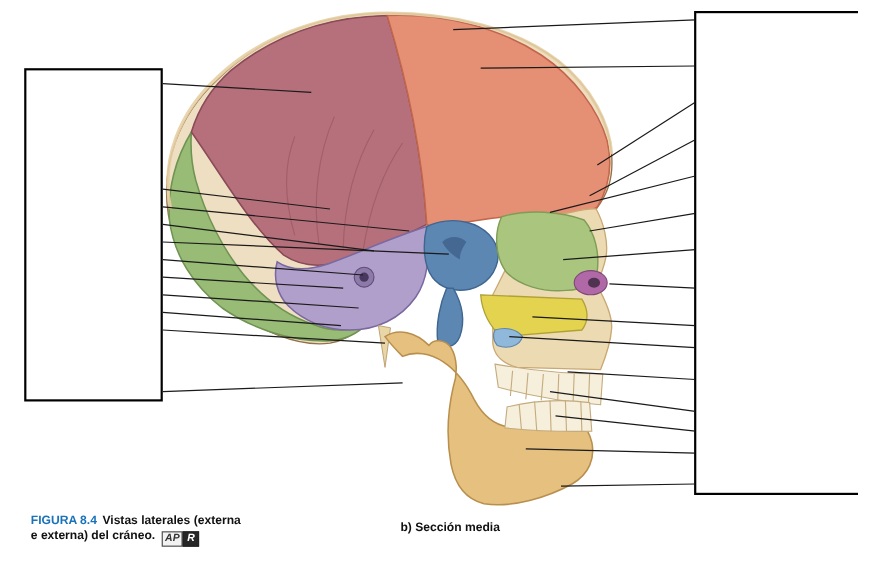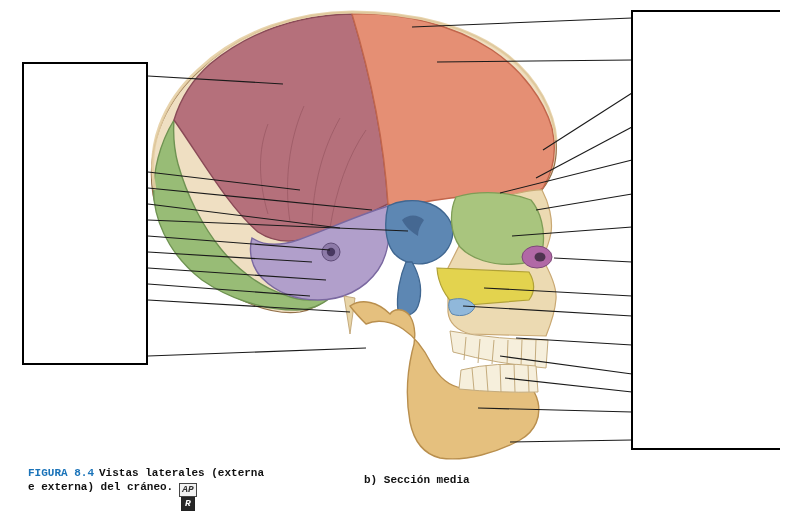--- a/index.html
+++ b/index.html
@@ -1,32 +1,32 @@
 <!DOCTYPE html>
 <html><head>
 <meta charset="utf-8">
 <style>
   html,body{margin:0;padding:0;background:#ffffff;}
   .stage{
     position:relative;width:780px;height:512px;background:#ffffff;overflow:hidden;
-    font-family:Liberation Mono, monospace;
+    font-family:Liberation Sans, sans-serif;
   }
   .stage svg{position:absolute;left:0;top:0;}
   .label-box{
     position:absolute;background:#ffffff;border:2px solid #000000;box-sizing:border-box;
   }
   .box-left{left:22px;top:62px;width:126px;height:303px;}
   .box-right{left:631px;top:10px;width:164px;height:440px;}
   .caption{
     position:absolute;left:28px;top:466px;width:250px;
     font-size:11px;line-height:14px;font-weight:bold;color:#111;
   }
   .fig-num{font-weight:bold;margin-right:5px;}
   .apr{display:inline-flex;align-items:center;margin-left:6px;vertical-align:-2px;
-       font-style:italic;font-size:9.5px;line-height:12px;flex-direction:column;}
+       font-style:italic;font-size:9.5px;line-height:12px;}
   .apr-ap{border:1px solid #444;color:#333;padding:0 2px;background:#f2f2f2;}
   .apr-r{border:1px solid #222;background:#262626;color:#fff;padding:0 3px;}
   .sublabel{
     position:absolute;left:364px;top:474px;font-size:11px;font-weight:bold;color:#111;
   }
   
   .cranium{stroke:#93704a;stroke-width:1.2;}
   .parietal{stroke:#8a4a57;stroke-width:1.4;}
   .frontal{stroke:#c2664c;stroke-width:1.4;}
   .occipital{stroke:#6f9352;stroke-width:1.4;}

